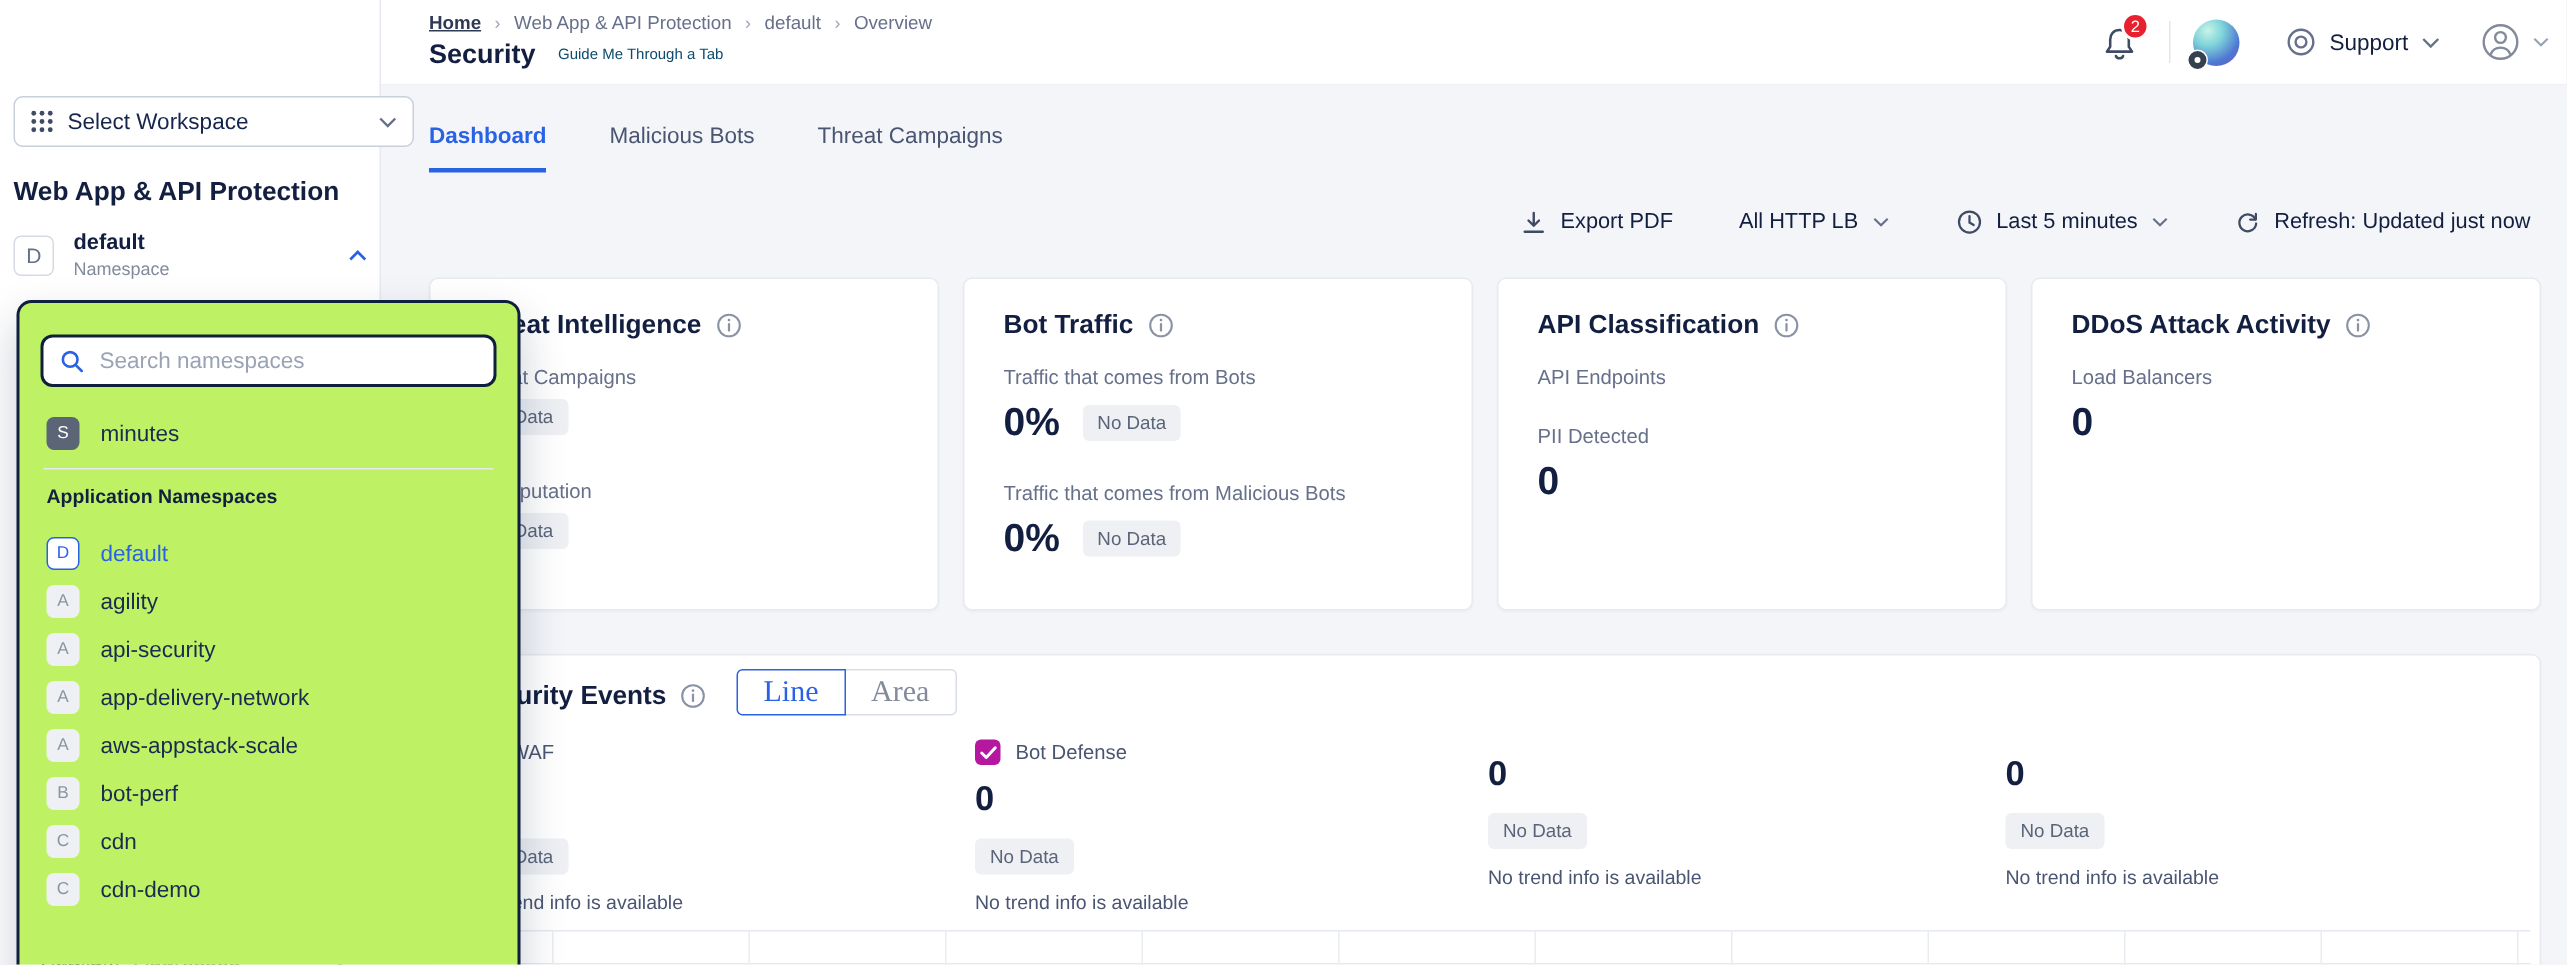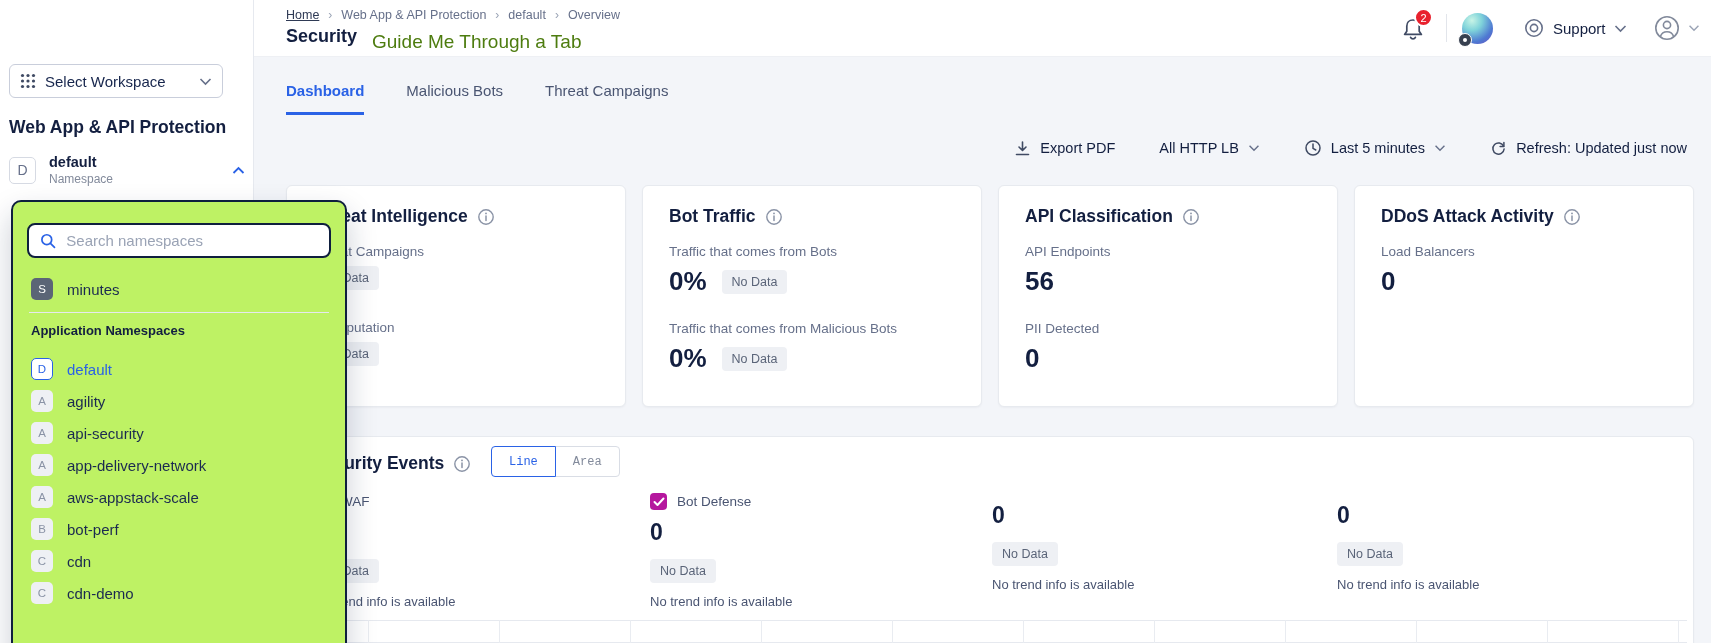--- a/index.html
+++ b/index.html
@@ -8,21 +8,21 @@
     font-family:"Liberation Sans", sans-serif;
     background:#f3f5f9;
     color:#16254c;
     position:relative;
     overflow:hidden;
   }
 
   
   .sidebar { position:absolute; left:0; top:0; width:254px; height:643px; background:#fff; border-right:1px solid #e6e9ef; z-index:5; }
   .logo { position:absolute; top:4px; left:0; width:100%; text-align:center; font-size:40px; font-weight:bold; color:#ee1b24; letter-spacing:-1px; }
-  .ws-btn { position:absolute; left:9px; top:64px; width:214px; height:34px; border:1px solid #c9cedb; border-radius:6px; background:#fff; display:flex; align-items:center; gap:9px; padding:0 10px; font-size:15px; color:#16254c; cursor:pointer; }
+  .ws-btn { position:absolute; left:9px; top:64px; width:267px; height:34px; border:1px solid #c9cedb; border-radius:6px; background:#fff; display:flex; align-items:center; gap:9px; padding:0 10px; font-size:15px; color:#16254c; cursor:pointer; }
   .ws-btn .chev { margin-left:auto; display:flex; }
   .side-heading { position:absolute; left:9px; top:117px; font-size:17.5px; font-weight:bold; color:#131f40; }
   .ns-row { position:absolute; left:9px; top:149px; width:236px; height:42px; display:flex; align-items:center; gap:13px; cursor:pointer; }
   .ns-avatar { width:27px; height:27px; border:1px solid #d6dae3; border-radius:5px; display:flex; align-items:center; justify-content:center; font-size:14px; color:#66708a; background:#fff; flex:none; }
   .ns-texts { display:flex; flex-direction:column; gap:2px; }
   .ns-name { font-size:14.5px; font-weight:bold; color:#131f40; }
   .ns-sub { font-size:12px; color:#828a9b; }
   .ns-row .chev-up { margin-left:auto; display:flex; }
   .side-item { position:absolute; left:27px; font-size:15px; color:#1b2a50; display:flex; align-items:center; }
   .side-item .chev-r { position:absolute; left:196px; display:flex; }
@@ -39,24 +39,24 @@
   .group-header { position:absolute; left:18px; top:121px; font-size:13px; font-weight:bold; color:#131f40; }
   .ns-list { position:absolute; left:0; top:151px; width:100%; list-style:none; }
   .ns-item { height:32px; display:flex; align-items:center; gap:14px; padding:0 18px; font-size:15px; color:#1b2a50; cursor:pointer; }
   .ns-item .badge-sq { background:#eef0f4; color:#8a93a6; }
   .ns-item.selected { color:#2a62e6; }
   .ns-item.selected .badge-sq { background:#fff; border:1.5px solid #2a62e6; color:#2a62e6; }
 
   
   .header { position:absolute; left:254px; top:0; width:1457px; height:57px; background:#fff; border-bottom:1px solid #eef0f4; }
   .breadcrumb { position:absolute; left:32px; top:8px; display:flex; gap:9px; align-items:center; font-size:12.5px; color:#66708a; }
-  .breadcrumb .home { color:#2f3a55; text-decoration:underline; cursor:pointer; }
+  .breadcrumb .home { color:#2f3a55; text-decoration:underline; cursor:pointer;font-weight:bold; }
   .breadcrumb .sep { color:#9aa3b5; font-size:12px; }
   .page-title { position:absolute; left:32px; top:26px; font-size:18px; font-weight:600; color:#131f40; }
-  .guide-link { position:absolute; left:118px; top:31px; font-size:19px; color:#4d7c0f; cursor:pointer; }
+  .guide-link { position:absolute; left:118px; top:31px; font-size:10px; color:#0c4a6e; cursor:pointer; }
   .try-btn { position:absolute; left:950px; top:13px; width:187px; height:31px; border:1px solid #2a62e6; border-radius:4px; background:#fff; color:#2a62e6; font-size:14.5px; display:flex; align-items:center; justify-content:center; cursor:pointer; font-family:"Liberation Sans",sans-serif; }
   .bell { position:absolute; left:1146px; top:16px; cursor:pointer; }
   .bell-badge { position:absolute; left:1160px; top:8px; width:19px; height:19px; border-radius:50%; background:#e8212e; border:2px solid #fff; color:#fff; font-size:11px; display:flex; align-items:center; justify-content:center; z-index:2; }
   .hdr-divider { position:absolute; left:1192px; top:14px; width:1px; height:28px; background:#e2e5eb; }
   .sphere { position:absolute; left:1208px; top:13px; width:31px; height:31px; border-radius:50%; cursor:pointer;
     background:radial-gradient(circle at 32% 24%, #c8f4e6 0%, #7fd3da 32%, #4e79d2 68%, #6a4fc0 100%); }
   .sphere-badge { position:absolute; left:1204px; top:33px; width:14px; height:14px; border-radius:50%; background:#37404f; border:1.5px solid #fff; display:flex; align-items:center; justify-content:center; }
   .sphere-badge::after { content:""; width:4px; height:4px; border-radius:50%; background:#fff; }
   .support { position:absolute; left:1269px; top:17px; display:flex; align-items:center; gap:8px; font-size:15px; color:#131f40; cursor:pointer; }
   .user-menu { position:absolute; left:1399px; top:14px; display:flex; align-items:center; gap:7px; cursor:pointer; }
@@ -77,21 +77,21 @@
   .metric-label { margin-top:17px; font-size:13.5px; color:#66708a; }
   .metric-row { margin-top:7px; display:flex; align-items:center; gap:15px; }
   .metric-value { font-size:26px; font-weight:bold; color:#131f40; }
   .nodata-badge { display:inline-flex; align-items:center; height:24px; padding:0 10px; border-radius:4px; background:#eef0f4; color:#5a6478; font-size:12.5px; white-space:nowrap; }
   .metric-gap { margin-top:30px; }
 
   
   .events-card { position:absolute; left:286px; top:436px; width:1408px; height:240px; background:#fff; border:1px solid #e7eaef; border-radius:6px 6px 0 0; box-shadow:0 1px 2px rgba(16,30,60,.04); }
   .ev-title { position:absolute; left:26px; top:16px; display:flex; align-items:center; gap:9px; font-size:17.5px; font-weight:600; color:#131f40; }
   .toggle { position:absolute; left:204px; top:9px; display:flex; }
-  .toggle-btn { height:31px; padding:0 17px; background:#fff; font-size:12px; display:flex; align-items:center; cursor:pointer; font-family:Liberation Mono, monospace; }
+  .toggle-btn { height:31px; padding:0 17px; background:#fff; font-size:20px; display:flex; align-items:center; cursor:pointer; font-family:Liberation Serif, serif; }
   .toggle-btn.active { border:1.5px solid #2a62e6; color:#2a62e6; border-radius:4px 0 0 4px; z-index:2; }
   .toggle-btn.inactive { border:1px solid #d9dde5; color:#828a9b; border-radius:0 4px 4px 0; margin-left:-1px; }
   .ev-col { position:absolute; top:56px; width:310px; }
   .ev-legend { display:flex; align-items:center; gap:10px; font-size:13.5px; color:#4a5572; }
   .cbox { width:17px; height:17px; border-radius:4px; display:flex; align-items:center; justify-content:center; flex:none; cursor:pointer; }
   .ev-value { margin-top:9px; font-size:23px; font-weight:bold; color:#131f40; }
   .ev-badge-row { margin-top:13px; }
   .ev-note { margin-top:11px; font-size:13px; color:#4a5572; }
   .y-tick { position:absolute; left:38px; top:169px; width:14px; text-align:right; font-size:11px; color:#8a93a6; }
   .gridline-h { position:absolute; height:1px; background:#e6e9ef; left:59px; right:6px; }
@@ -233,23 +233,20 @@
   <div class="card">
     <div class="card-title">
       <span>API Classification</span>
       <svg width="18" height="18" viewBox="0 0 18 18" fill="none">
         <circle cx="9" cy="9" r="7.2" stroke="#8a93a6" stroke-width="1.4"></circle>
         <path d="M9 8v4.4" stroke="#8a93a6" stroke-width="1.5" stroke-linecap="round"></path>
           <circle cx="9" cy="5.4" r="0.9" fill="#8a93a6"></circle>
       </svg>
     </div>
     <div class="metric-label">API Endpoints</div>
-    <div class="metric-row">
-        <span class="metric-value">56</span>
-      </div>
     <div class="metric-label" style="margin-top:24px">PII Detected</div>
     <div class="metric-row">
         <span class="metric-value">0</span>
       </div>
   </div>
 
   <div class="card">
     <div class="card-title">
       <span>DDoS Attack Activity</span>
       <svg width="18" height="18" viewBox="0 0 18 18" fill="none">

